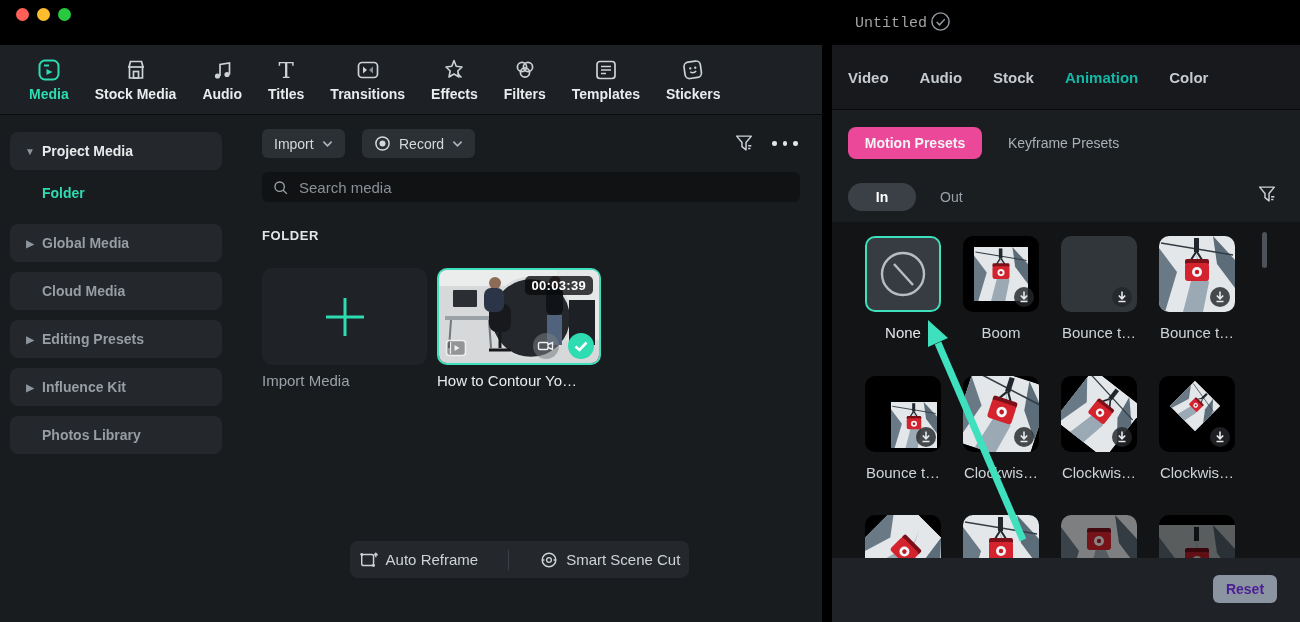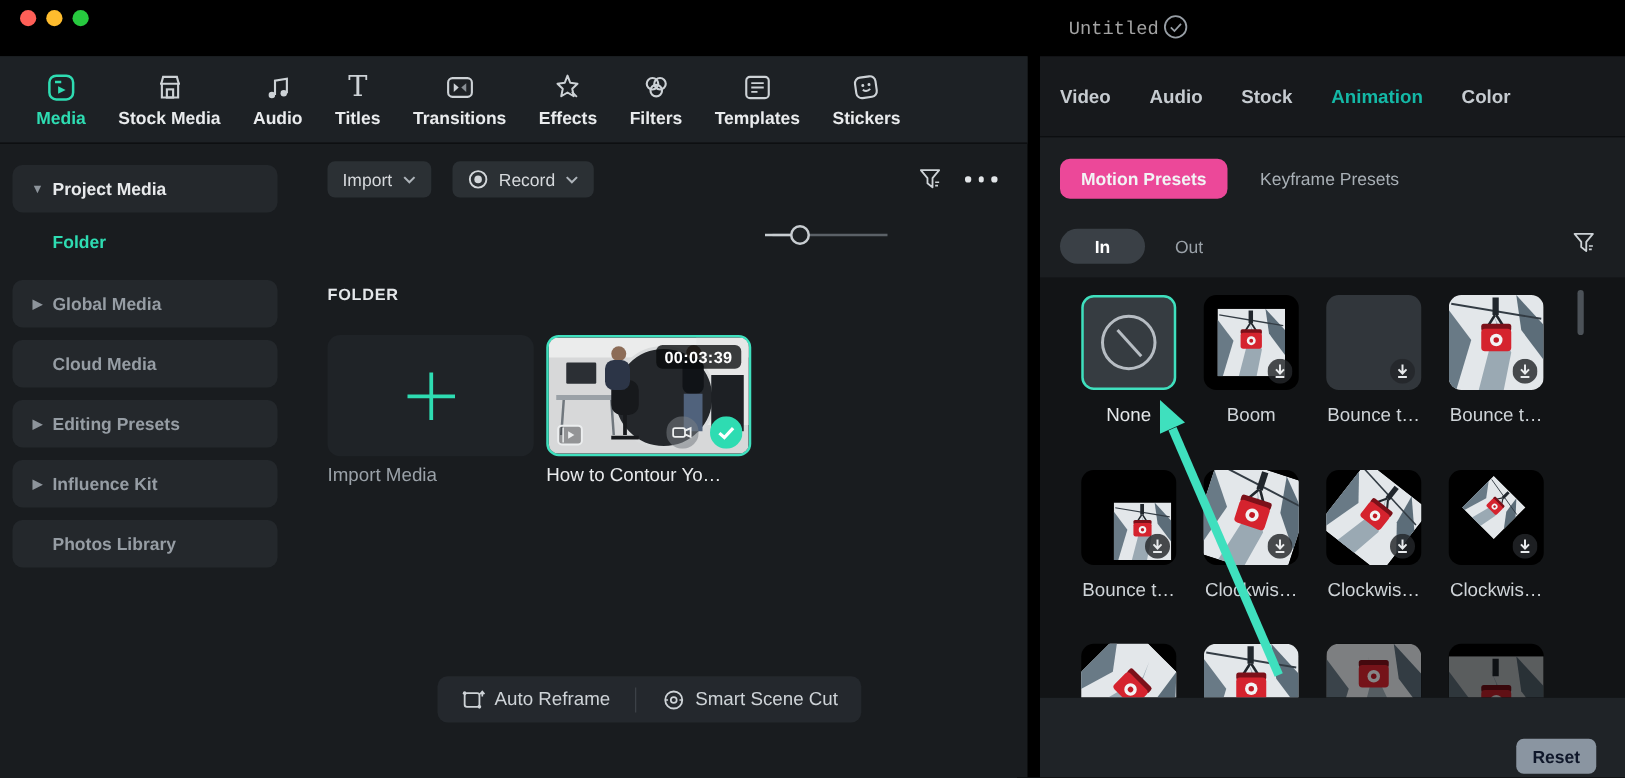--- a/index.html
+++ b/index.html
@@ -47,21 +47,21 @@
     letter-spacing:.6px; color:#e3e6e9; }
 
   .media-tile { position:absolute; top:223px; width:165px; height:97px; border-radius:10px; overflow:hidden; cursor:pointer; }
   .import-tile { left:262px; background:#1f2327; display:flex; align-items:center; justify-content:center; }
   .video-tile { left:437px; width:164px; border:2px solid #3FE0BE; background:#24272b; }
   .studio { position:absolute; inset:0; width:100%; height:100%; }
   .dur-badge { position:absolute; top:6px; right:6px; background:rgba(8,10,12,.78); color:#fff;
     font-size:13px; font-weight:700; padding:2px 7px; border-radius:5px; letter-spacing:.3px; }
   .tile-label { position:absolute; top:327px; font-size:15px; }
   .footer-pill { position:absolute; left:350px; top:496px; width:339px; height:37px; background:#24282d;
-    border-radius:8px; display:flex; align-items:center; justify-content:center; gap:20px; }
+    border-radius:8px; display:flex; align-items:center; justify-content:center; gap:30px; }
   .footer-act { display:flex; align-items:center; gap:7px; font-size:15px; color:#ced3d7; cursor:pointer; }
   .vdiv { width:1px; height:20px; background:#3c4147; }
 
   .slider-track { position:absolute; left:618px; top:142px; width:92px; height:2px; background:#5b6167; }
   .slider-track .lit { position:absolute; left:-6px; top:0; width:28px; height:2px; background:#c8cdd1; }
   .slider-knob { position:absolute; left:632px; top:135px; width:16px; height:16px; border-radius:50%;
     background:#1d2124; border:2.5px solid #c8cdd1; cursor:pointer; }
   .dots3 { position:absolute; left:772px; top:96px; display:flex; gap:6px; cursor:pointer; }
   .dots3 i { width:4.5px; height:4.5px; border-radius:50%; background:#e2e5e8; }
 
@@ -85,22 +85,22 @@
   .preset-grid { position:absolute; left:0; top:177px; width:468px; height:336px; background:#121416; overflow:hidden; }
   .ptile { position:absolute; width:76px; height:76px; border-radius:10px; background:#000; overflow:hidden; cursor:pointer; }
   .ptile.none-tile { background:#363c41; border:2px solid #3FE0BE; display:flex; align-items:center; justify-content:center; }
   .ptile.empty { background:#31363b; }
   .plabel { position:absolute; width:84px; font-size:15px; color:#cfd4d8; text-align:center; white-space:nowrap; overflow:hidden; }
   .cc { display:block; }
   .dl { position:absolute; right:5px; bottom:5px; width:20px; height:20px; }
   .scroll-thumb { position:absolute; left:430px; top:187px; width:5px; height:36px; border-radius:3px; background:#4c5258; cursor:pointer; }
   .rp-footer { position:absolute; left:0; top:513px; width:468px; height:64px; background:#1f2327; }
   .reset-btn { position:absolute; left:381px; top:17px; width:64px; height:28px; background:#8A95A1;
-    border:none; border-radius:6px; color:#0f172a; font-size:14px; font-weight:700; cursor:pointer;
-    font-family:"Liberation Sans", sans-serif;margin-top:16px; }
+    border:none; border-radius:6px; color:#4c1d95; font-size:14px; font-weight:700; cursor:pointer;
+    font-family:"Liberation Sans", sans-serif; }
 
   .arrow-overlay { position:absolute; inset:0; pointer-events:none; }
 </style>
 </head>
 <body>
 
 <div class="stage">
 
   <span class="tl-dot" style="left:16px;background:#FF5F57;"></span>
   <span class="tl-dot" style="left:37px;background:#FEBC2E;"></span>
@@ -257,20 +257,27 @@
           <path d="M4 4.5 H20 L14.2 11.5 V19.5 L9.8 16 V11.5 Z" stroke="#cdd2d6" stroke-width="1.6" fill="none" stroke-linejoin="round"></path>
           <path d="M16.5 15 H20 M16.5 18 H19" stroke="#cdd2d6" stroke-width="1.4"></path>
         </svg>
     </span>
     <div class="dots3">
         <i></i>
         <i></i>
         <i></i>
       </div>
 
+    <div class="searchbar">
+      <svg style="width:17px;height:17px;" viewBox="0 0 20 20">
+          <circle cx="9" cy="9" r="5.5" stroke="#9aa1a8" stroke-width="1.6" fill="none"></circle>
+          <path d="M13.2 13.2 L17.5 17.5" stroke="#9aa1a8" stroke-width="1.6"></path>
+        </svg>
+      <input type="text" placeholder="Search media" style="">
+    </div>
 
     <span class="section-label">FOLDER</span>
 
     <div class="media-tile import-tile">
       <svg style="width:48px;height:48px;" viewBox="0 0 48 48">
           <path d="M24 5 V43 M5 24 H43" stroke="#2EDCB2" stroke-width="3"></path>
         </svg>
     </div>
     <span class="tile-label" style="left:262px;color:#9aa1a8;">Import Media</span>
 

